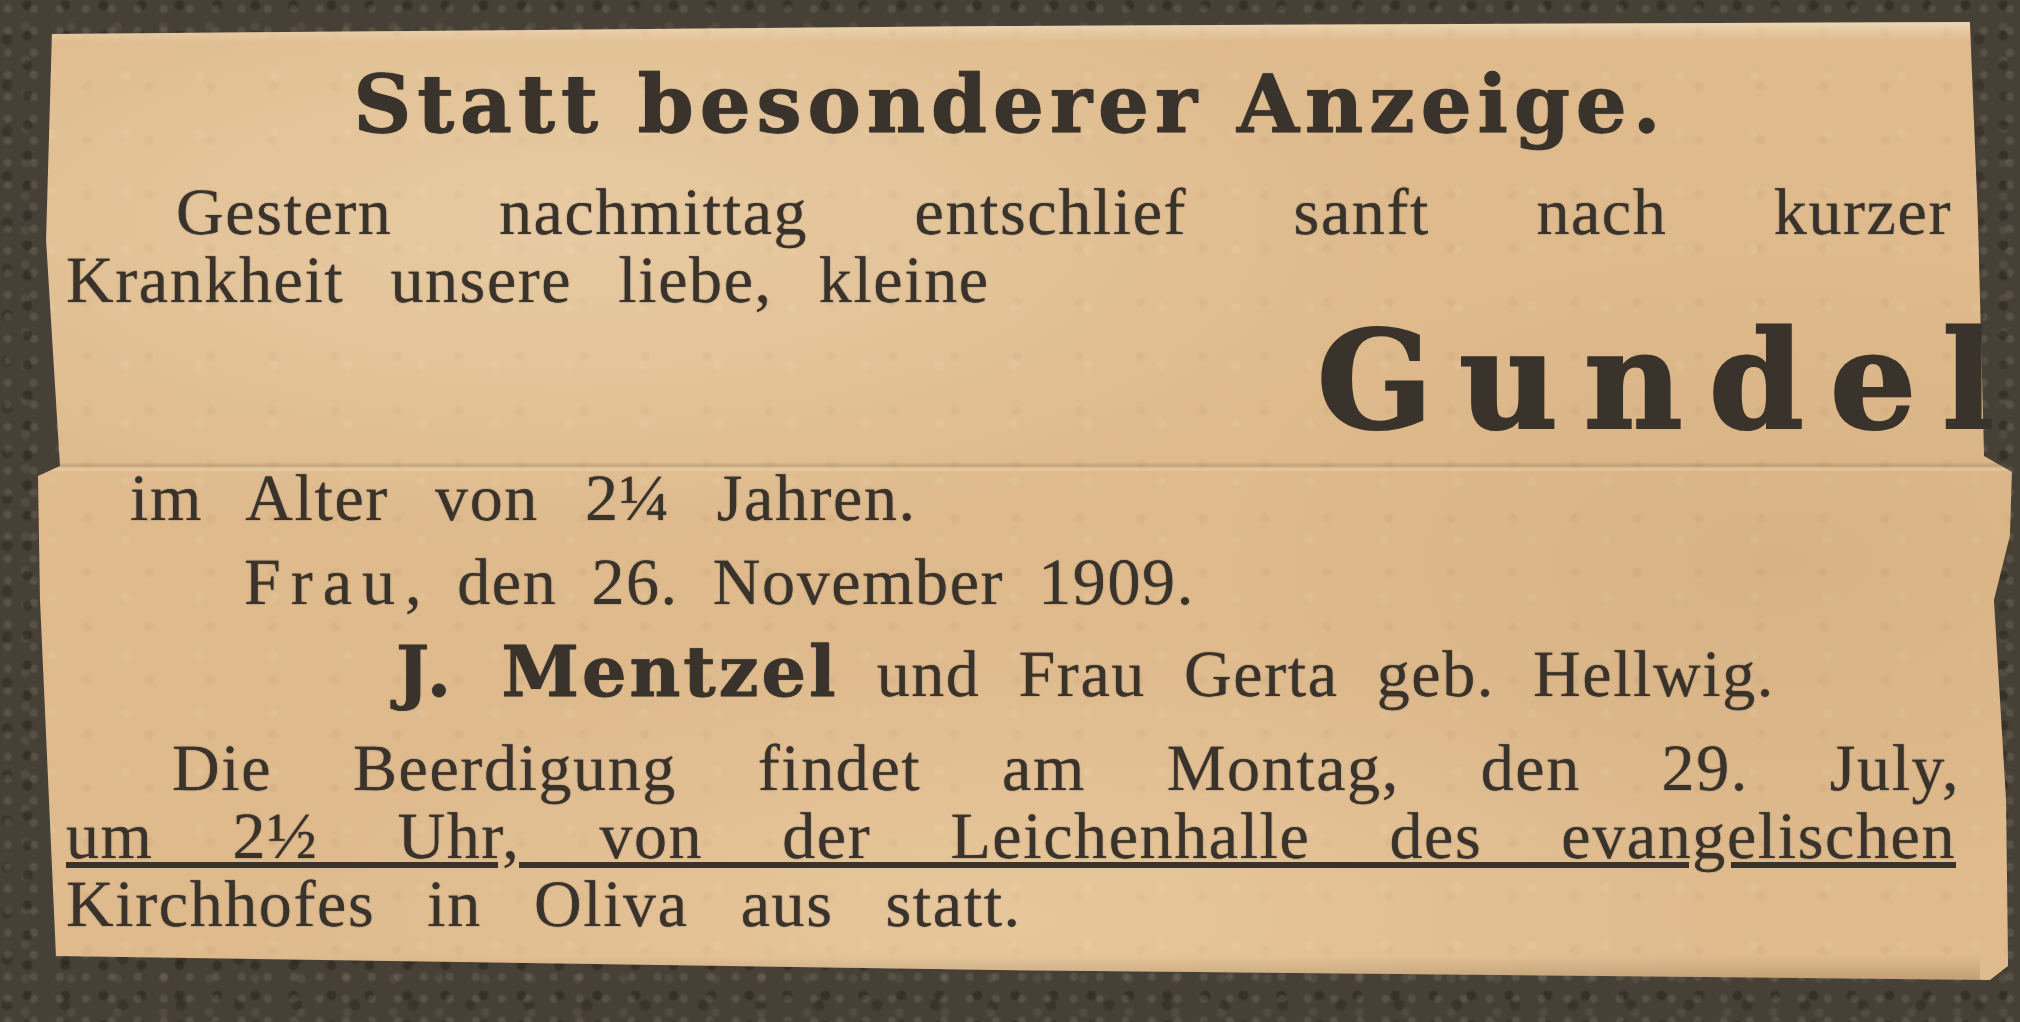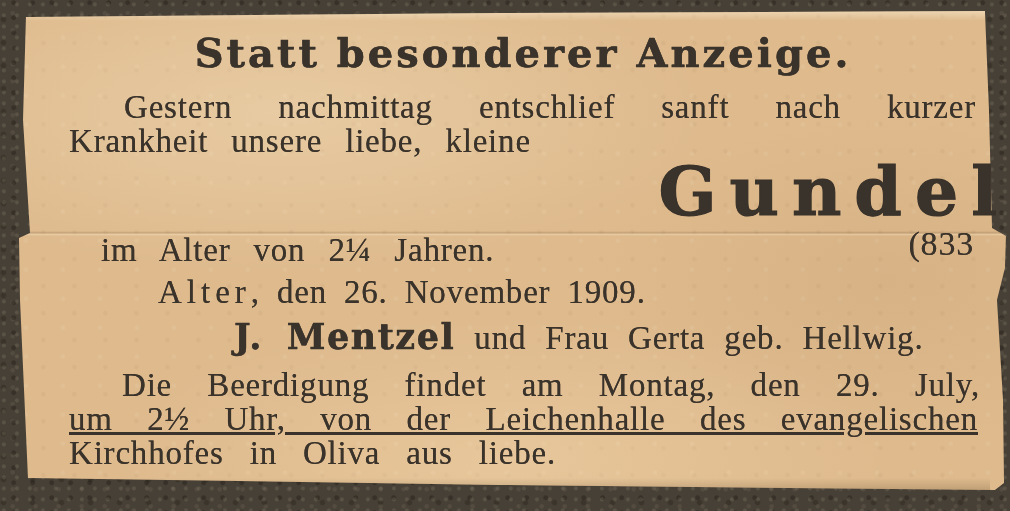--- a/index.html
+++ b/index.html
@@ -55,21 +55,20 @@
   }
   
   .txt {
     position: absolute;
     color: #3a332b;
     line-height: 1.05;
     letter-spacing: 0.8px;
     font-size: 33px;
     text-shadow: 0 0 0.6px rgba(52,44,35,0.85);
     white-space: nowrap;
-    padding-left: 36px;
   }
   .stretch {
     white-space: normal;
     text-align: justify;
     text-align-last: justify;
   }
   .notice-header {
     left: 0; right: 0; top: 32px;
     text-align: center;
     font-family: "DejaVu Serif", serif;
@@ -120,24 +119,23 @@
   <div class="txt notice-header">Statt besonderer Anzeige.</div>
 
   <div class="txt intro1 stretch">Gestern nachmittag entschlief sanft nach kurzer</div>
 
   <div class="txt intro2">Krankheit unsere liebe, kleine</div>
 
   <div class="txt deceased-name">Gundel</div>
 
   <div class="txt age-line">im Alter von 2¼ Jahren.</div>
 
-  <div class="txt ad-number">(833</div>
 
-  <div class="txt dateline"><span class="spaced">Alter</span><span>, den 26. November 1909.</span></div>
+  <div class="txt dateline"><span class="spaced">Frau</span><span>, den 26. November 1909.</span></div>
 
   <div class="txt family-line"><span class="bold">J. Mentzel</span><span> und Frau Gerta geb. Hellwig.</span></div>
 
   <div class="txt burial1 stretch">Die Beerdigung findet am Montag, den 29. July,</div>
 
   <div class="txt burial2 stretch">um 2½ Uhr, von der Leichenhalle des evangelischen</div>
 
-  <div class="txt burial3">Kirchhofes in Oliva aus liebe.</div>
+  <div class="txt burial3">Kirchhofes in Oliva aus statt.</div>
 </div>
 
 </body></html>

